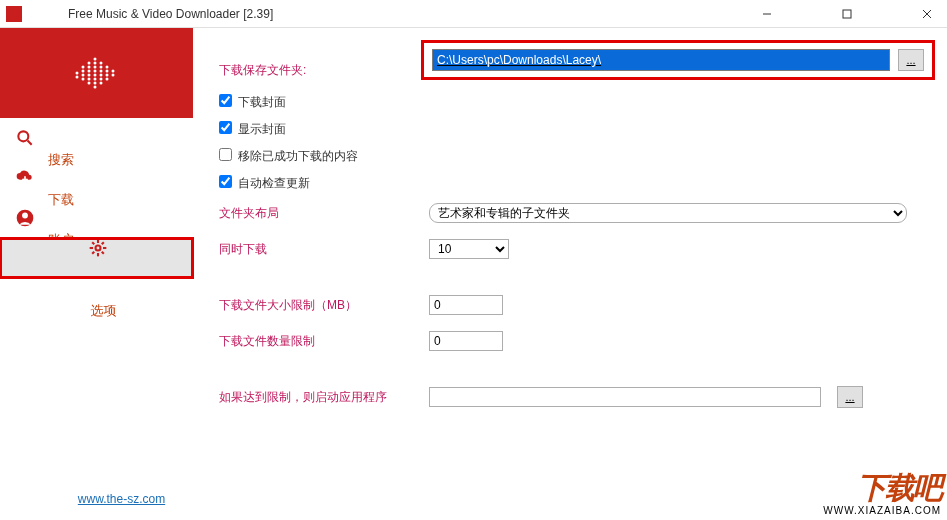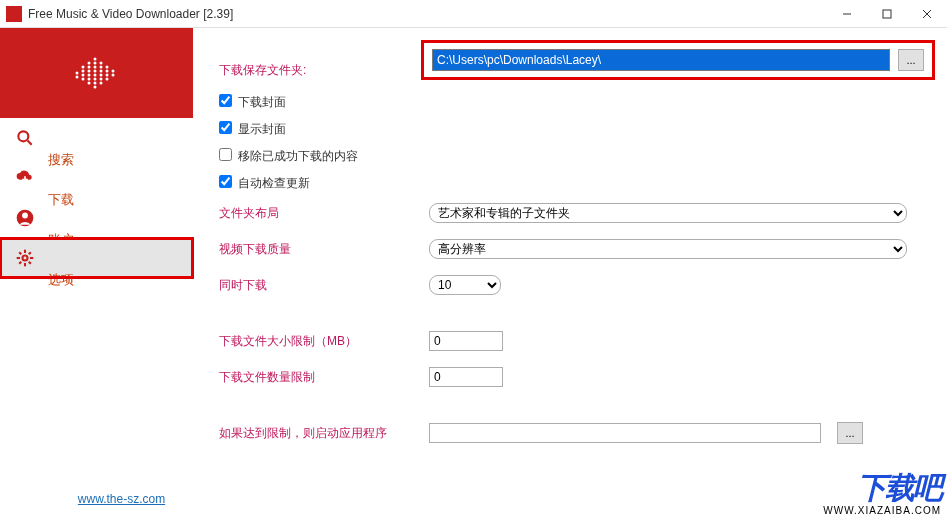--- a/index.html
+++ b/index.html
@@ -1,61 +1,61 @@
 <!DOCTYPE html>
 <html><head>
   <meta charset="utf-8">
   <style>
     * { box-sizing: border-box; margin: 0; padding: 0; }
     html, body { width: 947px; height: 520px; font-family: "Microsoft YaHei", "Segoe UI", sans-serif; font-size: 12px; background: #fff; overflow: hidden; }
     
-    .titlebar { height: 28px; background: #fff; border-bottom: 1px solid #e0e0e0; display: flex; align-items: center; padding-left: 6px; }
+    .titlebar { height: 28px; background: #fff; border-bottom: 1px solid #e0e0e0; display: flex; align-items: center; padding-left: 6px; gap: 40px; }
     .titlebar-icon { width: 16px; height: 16px; background: #c81e1e; display: inline-block; margin-right: 6px; }
     .titlebar-title { flex: 1; font-size: 12px; color: #333; }
     .winbtn { width: 40px; height: 28px; display: flex; align-items: center; justify-content: center; color: #333; cursor: pointer; }
 
     .body { display: flex; height: 492px; }
     .sidebar { width: 193px; background: #fff; display: flex; flex-direction: column; }
     .logo-area { height: 90px; background: #c81e1e; display: flex; align-items: center; justify-content: center; }
     .logo-dots { width: 60px; height: 40px; display: flex; align-items: center; justify-content: center; }
 
     .nav-item { height: 40px; display: flex; align-items: center; padding-left: 14px; cursor: pointer; color: #333; }
     .nav-item .nav-icon { width: 22px; height: 22px; margin-right: 12px; display: flex; align-items: center; justify-content: center; }
-    .nav-item.active { background: #e5e5e5; }
+    .nav-item.active { background: #e5e5e5; flex-direction: column; }
     .nav-item.highlight { outline: 3px solid #e00000; outline-offset: -2px; }
     .nav-label { font-size: 13px; color: #c2410c; margin-top: 44px; }
 
     .spacer { flex: 1; }
     .footer-link { padding: 14px 0 14px 50px; text-align: center; }
     .footer-link a { color: #1a6fb8; text-decoration: underline; font-size: 12px; }
 
     .main { flex: 1; padding: 18px 20px 10px 26px; position: relative; }
     .row { display: flex; align-items: center; margin-bottom: 14px; min-height: 22px; }
     .lbl { width: 210px; font-size: 12px; color: #be185d; }
-    .ctrl { flex: 1; }
+    .ctrl { flex: 1; text-decoration: underline; }
 
     .path-wrap { display: flex; align-items: center; border: 3px solid #e00000; padding: 6px 8px; margin: -6px -8px 14px -8px; }
     .path-input { flex: 1; height: 22px; border: 1px solid #7a7a7a; background: #0a6ad8; color: #fff; padding: 0 4px; font-size: 12px; }
     .path-input::selection { background: #0a6ad8; }
     .browse-btn { width: 26px; height: 22px; margin-left: 8px; border: 1px solid #adadad; background: #e1e1e1; cursor: pointer; font-size: 11px; display: flex; align-items: center; justify-content: center; }
 
     .chk { display: flex; align-items: flex-start; margin-bottom: 10px; margin-left: 0; }
     .chk input { width: 13px; height: 13px; margin-right: 6px; }
     .chk label { font-size: 12px; color: #333; }
 
     select, input[type=text].num { border: 1px solid #adadad; background: #fff; height: 20px; font-size: 12px; padding: 0 4px; }
     select.wide { width: 478px; border-radius: 9px; }
-    select.small { width: 72px; border-radius: 9px; }
+    select.small { width: 80px; }
     input.num { width: 74px; }
     .app-input { width: 392px; height: 20px; border: 1px solid #adadad; margin-right: 8px; }
 
     .section-gap { height: 20px; }
 
     .watermark { position: absolute; right: 6px; bottom: 4px; display: flex; flex-direction: column; align-items: flex-end; pointer-events: none; }
-    .watermark .big { font-size: 30px; font-weight: 900; font-style: italic; color: #1d4ed8; letter-spacing: -2px; text-shadow: 2px 2px 0 #fff; }
+    .watermark .big { font-size: 30px; font-weight: 900; font-style: italic; color: #c2410c; letter-spacing: -2px; text-shadow: 2px 2px 0 #fff; }
     .watermark .small { font-size: 10px; color: #000; letter-spacing: 1px; margin-top: -4px; }
   </style>
 </head>
 <body>
 
 <div class="titlebar">
   <span class="titlebar-icon"></span>
   <span class="titlebar-title">Free Music &amp; Video Downloader [2.39]</span>
   <div class="winbtn">
     <svg width="10" height="10">
@@ -205,28 +205,20 @@
 
     <div class="row">
       <div class="lbl">文件夹布局</div>
       <div class="ctrl">
         <select class="wide">
           <option>艺术家和专辑的子文件夹</option>
         </select>
       </div>
     </div>
 
-    <div class="row">
-      <div class="lbl">视频下载质量</div>
-      <div class="ctrl">
-        <select class="wide">
-          <option>高分辨率</option>
-        </select>
-      </div>
-    </div>
 
     <div class="row">
       <div class="lbl">同时下载</div>
       <div class="ctrl">
         <select class="small">
           <option>10</option>
         </select>
       </div>
     </div>
 

